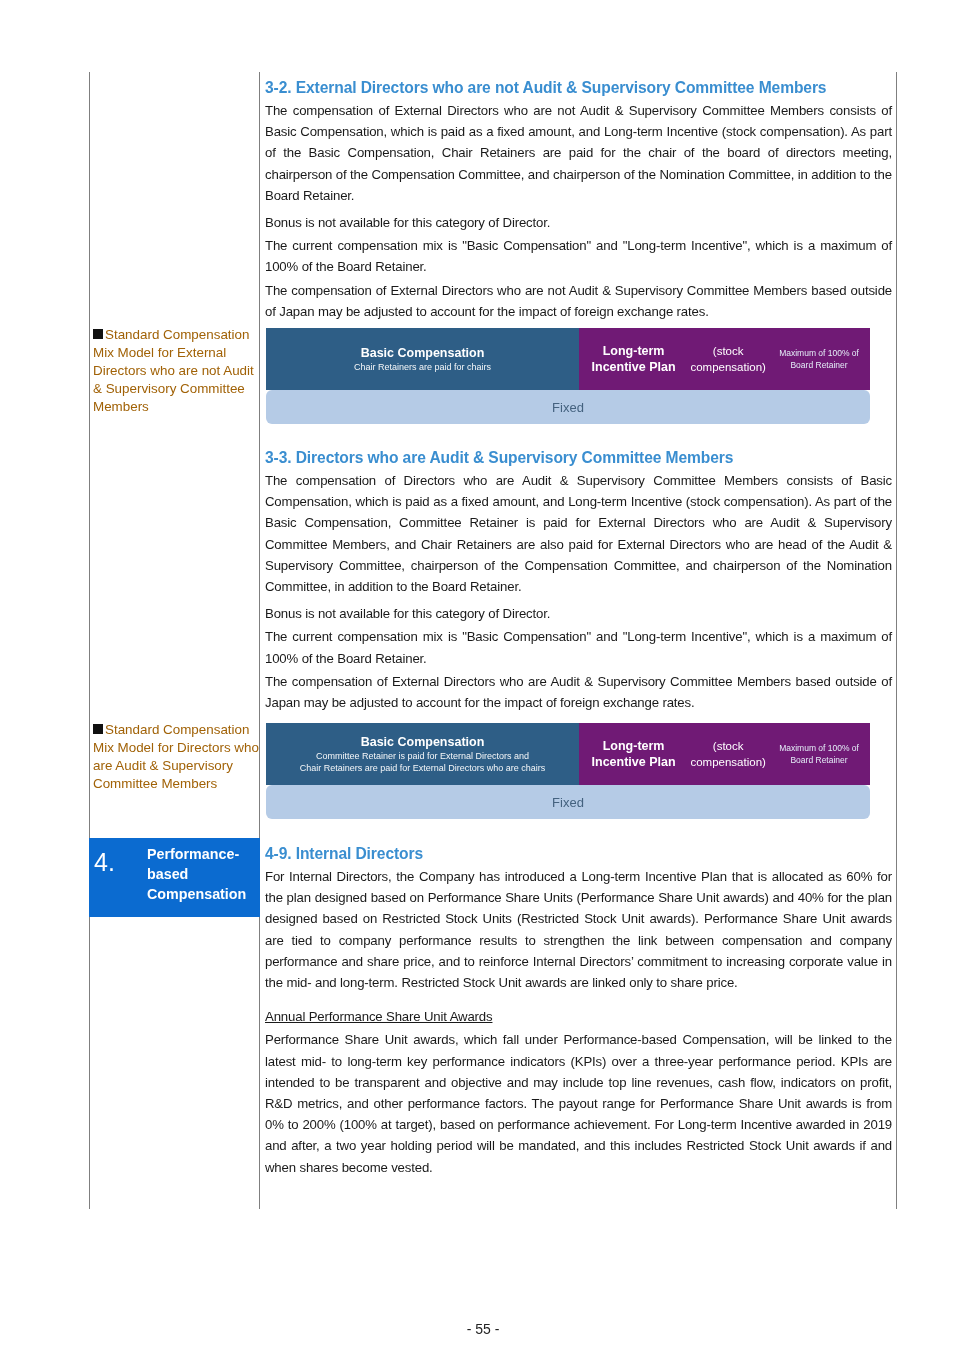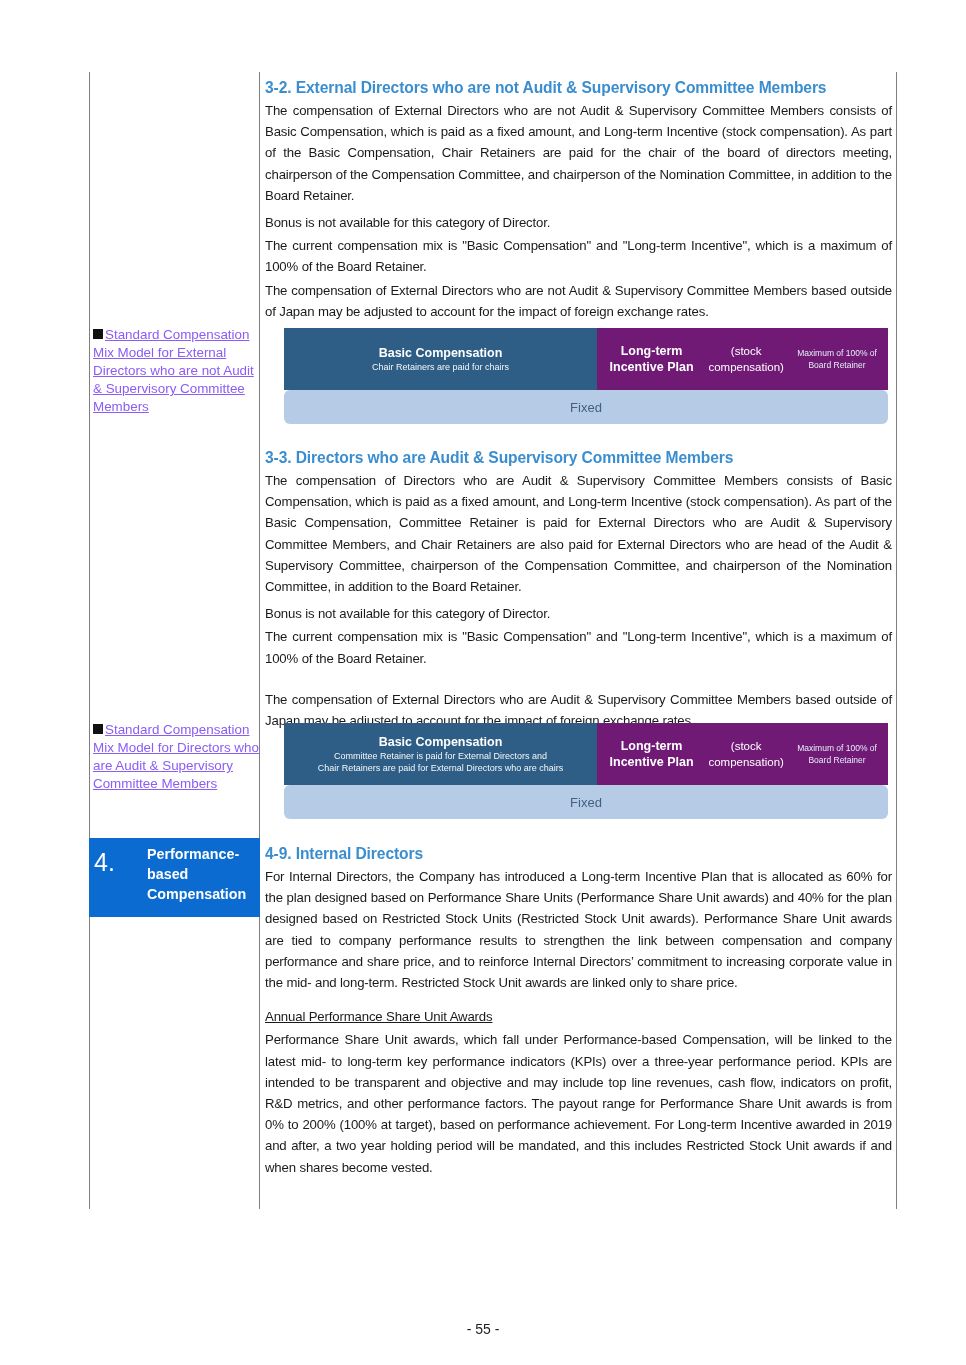--- a/index.html
+++ b/index.html
@@ -1,24 +1,24 @@
 <!DOCTYPE html>
 <html><head>
 <meta charset="utf-8">
 <style>
   html, body { margin: 0; padding: 0; background: #ffffff; }
   body { width: 966px; height: 1365px; position: relative; overflow: hidden;
          font-family: "Liberation Sans", sans-serif; color: #1a1a1a; }
   .vline { position: absolute; width: 1px; background: #7f7f7f; }
-  .left-cell { position: absolute; left: 93px; width: 166px; font-size: 13.4px; line-height: 18px; color: #8b5cf6; text-decoration: underline; }
+  .left-cell { position: absolute; left: 93px; width: 166px; font-size: 13.4px; line-height: 18px; color: #a16207; }
   .content { position: absolute; left: 265px; width: 627px; }
   .h { font-size: 15.6px; font-weight: bold; color: #3a8ed0; margin: 0; line-height: 20px; letter-spacing: -0.1px; }
   .p { font-size: 13.2px; line-height: 21.2px; text-align: justify; margin: 0; letter-spacing: -0.15px; }
   .gap { margin-top: 6px; }
-  .diagram { position: absolute; left: 284px; width: 672px; height: 96px; }
+  .diagram { position: absolute; left: 266px; width: 672px; height: 96px; }
   .d-basic { position: absolute; left: 0; top: 0; width: 313px; height: 62px; background: #2e5e86; color: #fff;
              display: flex; flex-direction: column; justify-content: center; align-items: center; text-align: center; }
   .d-lti { position: absolute; left: 313px; top: 0; width: 291px; height: 62px; background: #701a75; color: #fff;
            display: flex; flex-direction: row; justify-content: center; align-items: center; text-align: center; }
   .d-fixed { position: absolute; left: 0; top: 62px; width: 604px; height: 34px; background: #b5cbe6; color: #44627f;
              display: flex; justify-content: center; align-items: center; font-size: 13px; border-radius: 6px; }
   .d-title { font-size: 12.5px; font-weight: bold; line-height: 16px; }
   .d-sub { font-size: 9px; line-height: 12px; opacity: 0.95; }
   .d-mid { font-size: 11.5px; line-height: 16px; }
   .d-small { font-size: 8.5px; line-height: 12px; color: #e4eef8; }
@@ -59,21 +59,21 @@
     <div class="d-small">Maximum of 100% of Board Retainer</div>
   </div>
   <div class="d-fixed">Fixed</div>
 </div>
 
 <div class="content" style="top:448px;">
   <h2 class="h">3-3. Directors who are Audit &amp; Supervisory Committee Members</h2>
   <p class="p" style="margin-top:2px;">The compensation of Directors who are Audit &amp; Supervisory Committee Members consists of Basic Compensation, which is paid as a fixed amount, and Long-term Incentive (stock compensation). As part of the Basic Compensation, Committee Retainer is paid for External Directors who are Audit &amp; Supervisory Committee Members, and Chair Retainers are also paid for External Directors who are head of the Audit &amp; Supervisory Committee, chairperson of the Compensation Committee, and chairperson of the Nomination Committee, in addition to the Board Retainer.</p>
   <p class="p gap">Bonus is not available for this category of Director.</p>
   <p class="p" style="margin-top:2px;">The current compensation mix is "Basic Compensation" and "Long-term Incentive", which is a maximum of 100% of the Board Retainer.</p>
-  <p class="p" style="margin-top:20px;">The compensation of External Directors who are Audit &amp; Supervisory Committee Members based outside of Japan may be adjusted to account for the impact of foreign exchange rates.</p>
+  <p class="p" style="margin-top:2px;">The compensation of External Directors who are Audit &amp; Supervisory Committee Members based outside of Japan may be adjusted to account for the impact of foreign exchange rates.</p>
 </div>
 
 <div class="left-cell" style="top:721px;">
   <span class="sq"></span><span>Standard Compensation Mix Model for Directors who are Audit &amp; Supervisory Committee Members</span>
 </div>
 
 <div class="diagram" style="top:723px;">
   <div class="d-basic">
     <div class="d-title">Basic Compensation</div>
     <div class="d-sub">Committee Retainer is paid for External Directors and</div>

